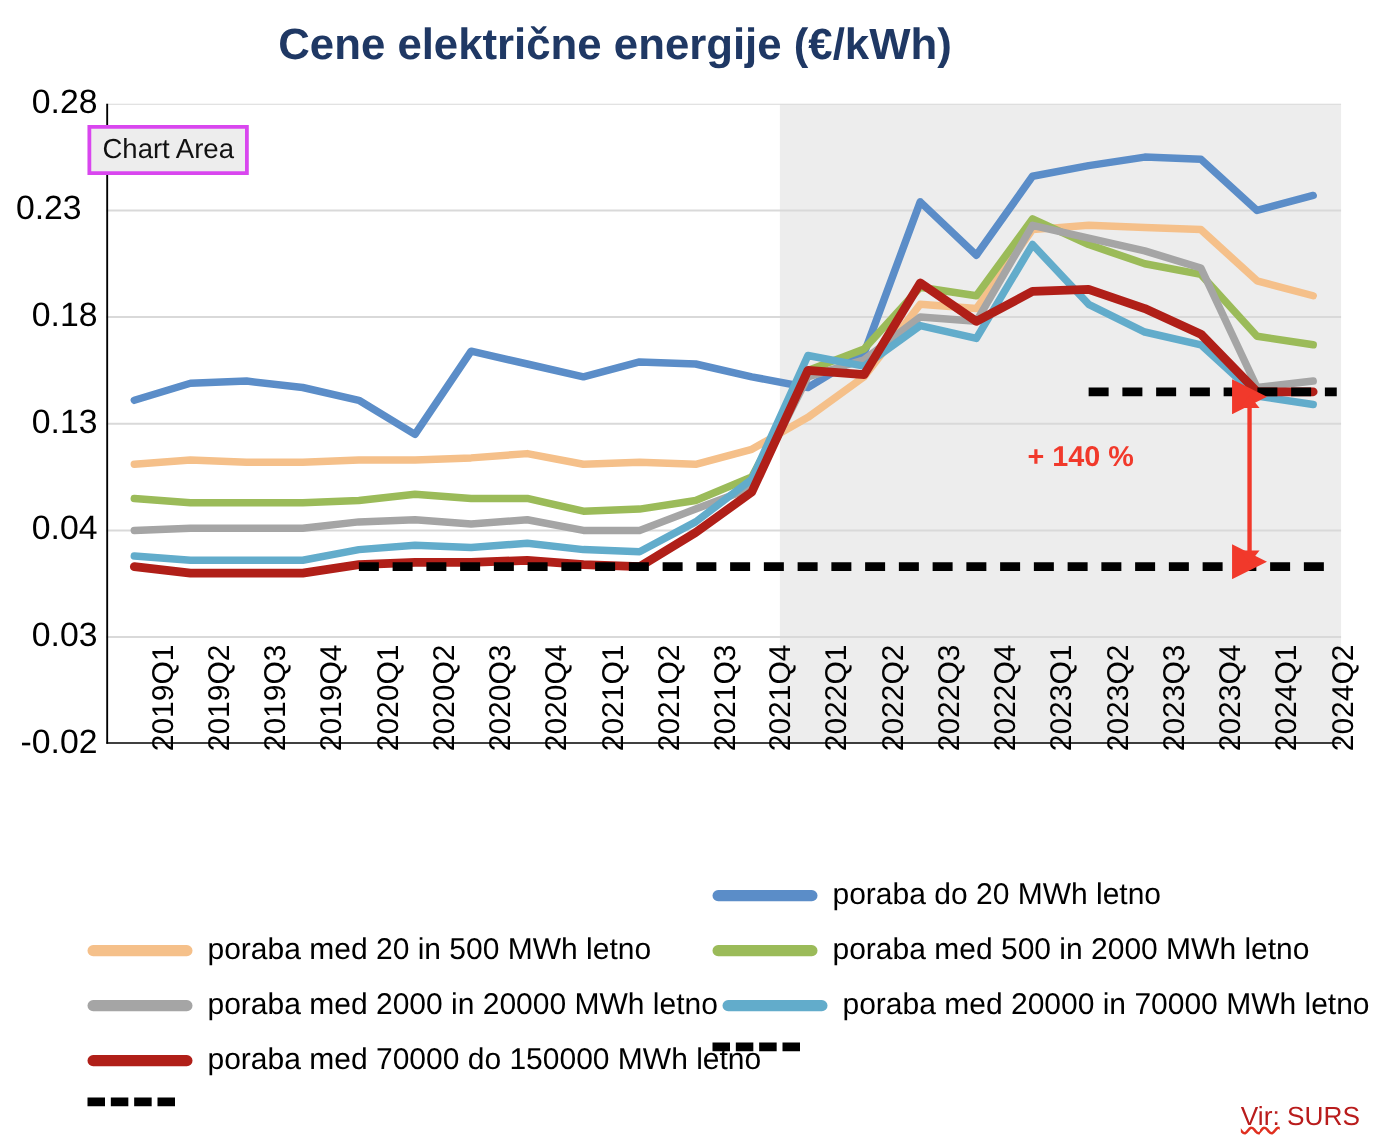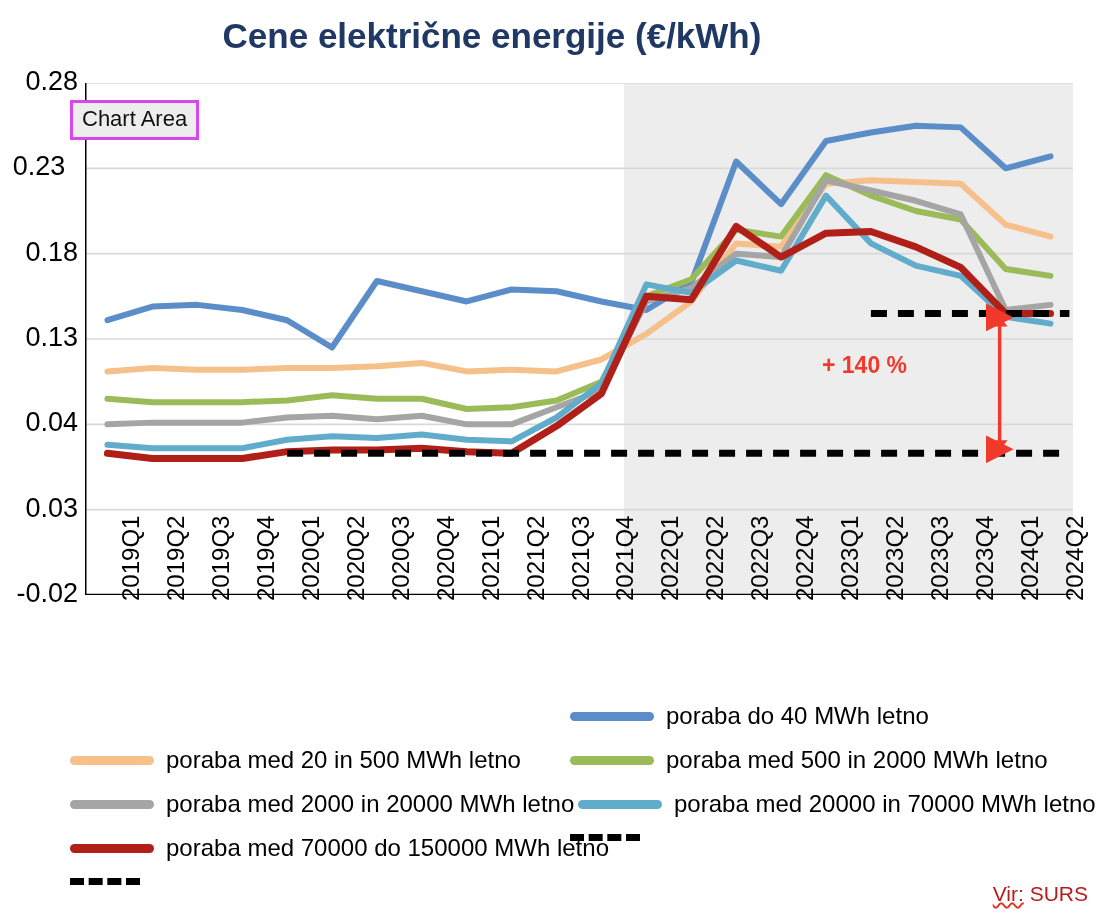--- a/index.html
+++ b/index.html
@@ -181,21 +181,21 @@
       <div class="xlab" style="left: 1060.55px; top: 601px;">2024Q2</div>
     </div>
 
   <div class="chart-area-tip">Chart Area</div>
 
   <div class="pct-label">+ 140 %</div>
 
   <div id="legend">
       <div class="lg-item" style="left: 570px; top: 12px;">
         <span class="lg-swatch" style="background: rgb(91, 141, 200);"></span>
-        <span class="lg-text">poraba do 40 MWh letno</span>
+        <span class="lg-text">poraba do 20 MWh letno</span>
       </div>
       <div class="lg-item" style="left: 70px; top: 56px;">
         <span class="lg-swatch" style="background: rgb(245, 192, 138);"></span>
         <span class="lg-text">poraba med 20 in 500 MWh letno</span>
       </div>
       <div class="lg-item" style="left: 570px; top: 56px;">
         <span class="lg-swatch" style="background: rgb(155, 187, 89);"></span>
         <span class="lg-text">poraba med 500 in 2000 MWh letno</span>
       </div>
       <div class="lg-item" style="left: 70px; top: 100px; align-items: center;">

